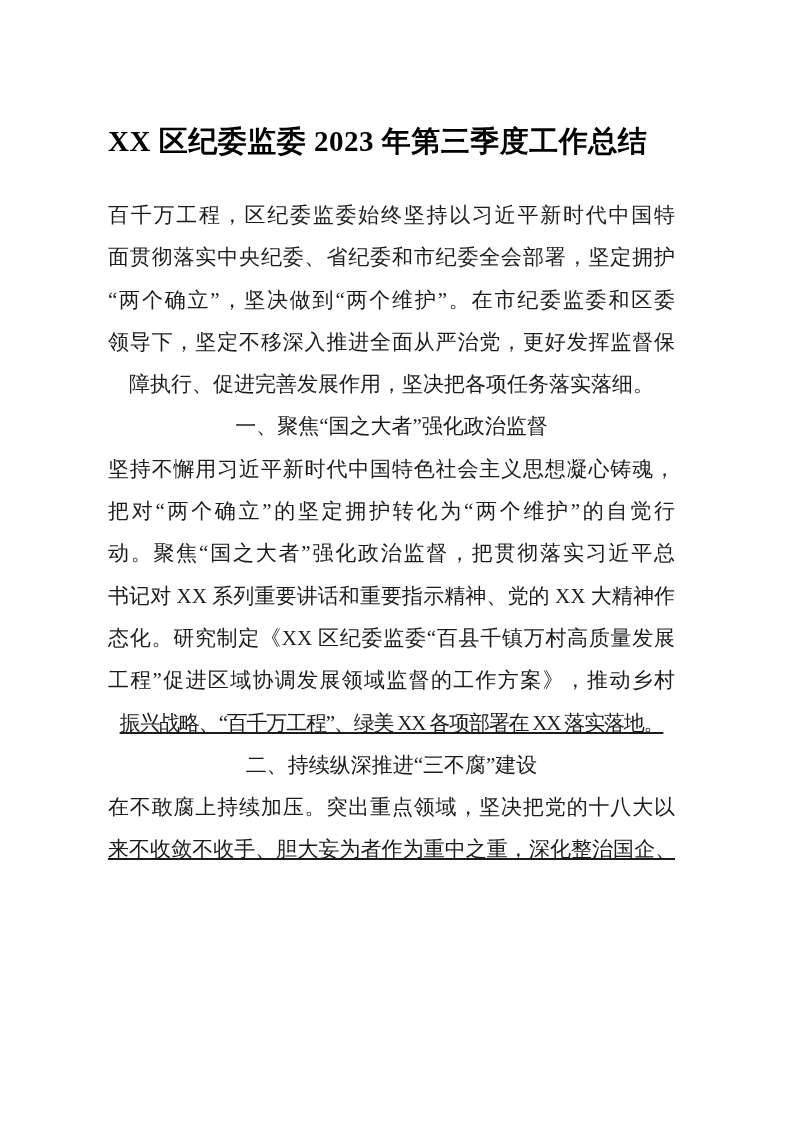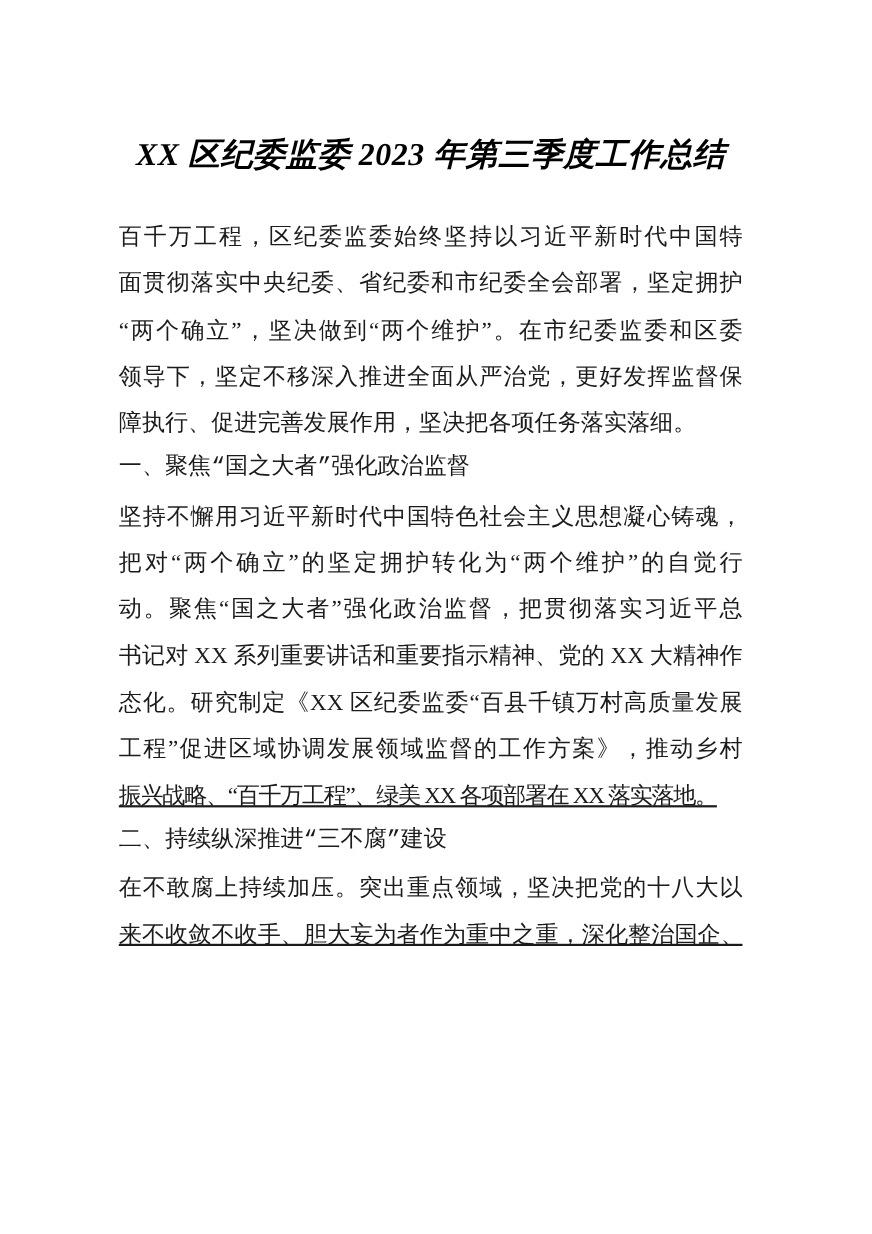--- a/index.html
+++ b/index.html
@@ -16,45 +16,42 @@
     padding: 122px 118px 0 108px;
     font-family: "Liberation Serif", "DejaVu Serif", serif;
     color: #1b1b1b;
     overflow: hidden;
   }
   .title {
     margin: 0 0 34px 0;
     font-size: 29px;
     line-height: 38px;
     font-weight: 700;
-    text-align: center;
     color: #000000;
     letter-spacing: 0.5px;
     white-space: nowrap;
-    font-style: italic;
   }
   .para { margin: 0; }
   .line {
     font-size: 21px;
     line-height: 42.3px;
     height: 42.3px;
-    text-align: left;
+    text-align: center;
   }
   .just {
     text-align: justify;
     text-align-last: justify;
   }
   .tight {
     letter-spacing: -1.2px;
     white-space: nowrap;
     text-decoration: underline;
   }
   .heading {
     font-weight: 400;
-    font-family: Liberation Mono, monospace;
   }
 </style>
 </head>
 <body>
 
 <div class="page">
 
   <h1 class="title">XX 区纪委监委 2023 年第三季度工作总结</h1>
 
   <div class="para">

